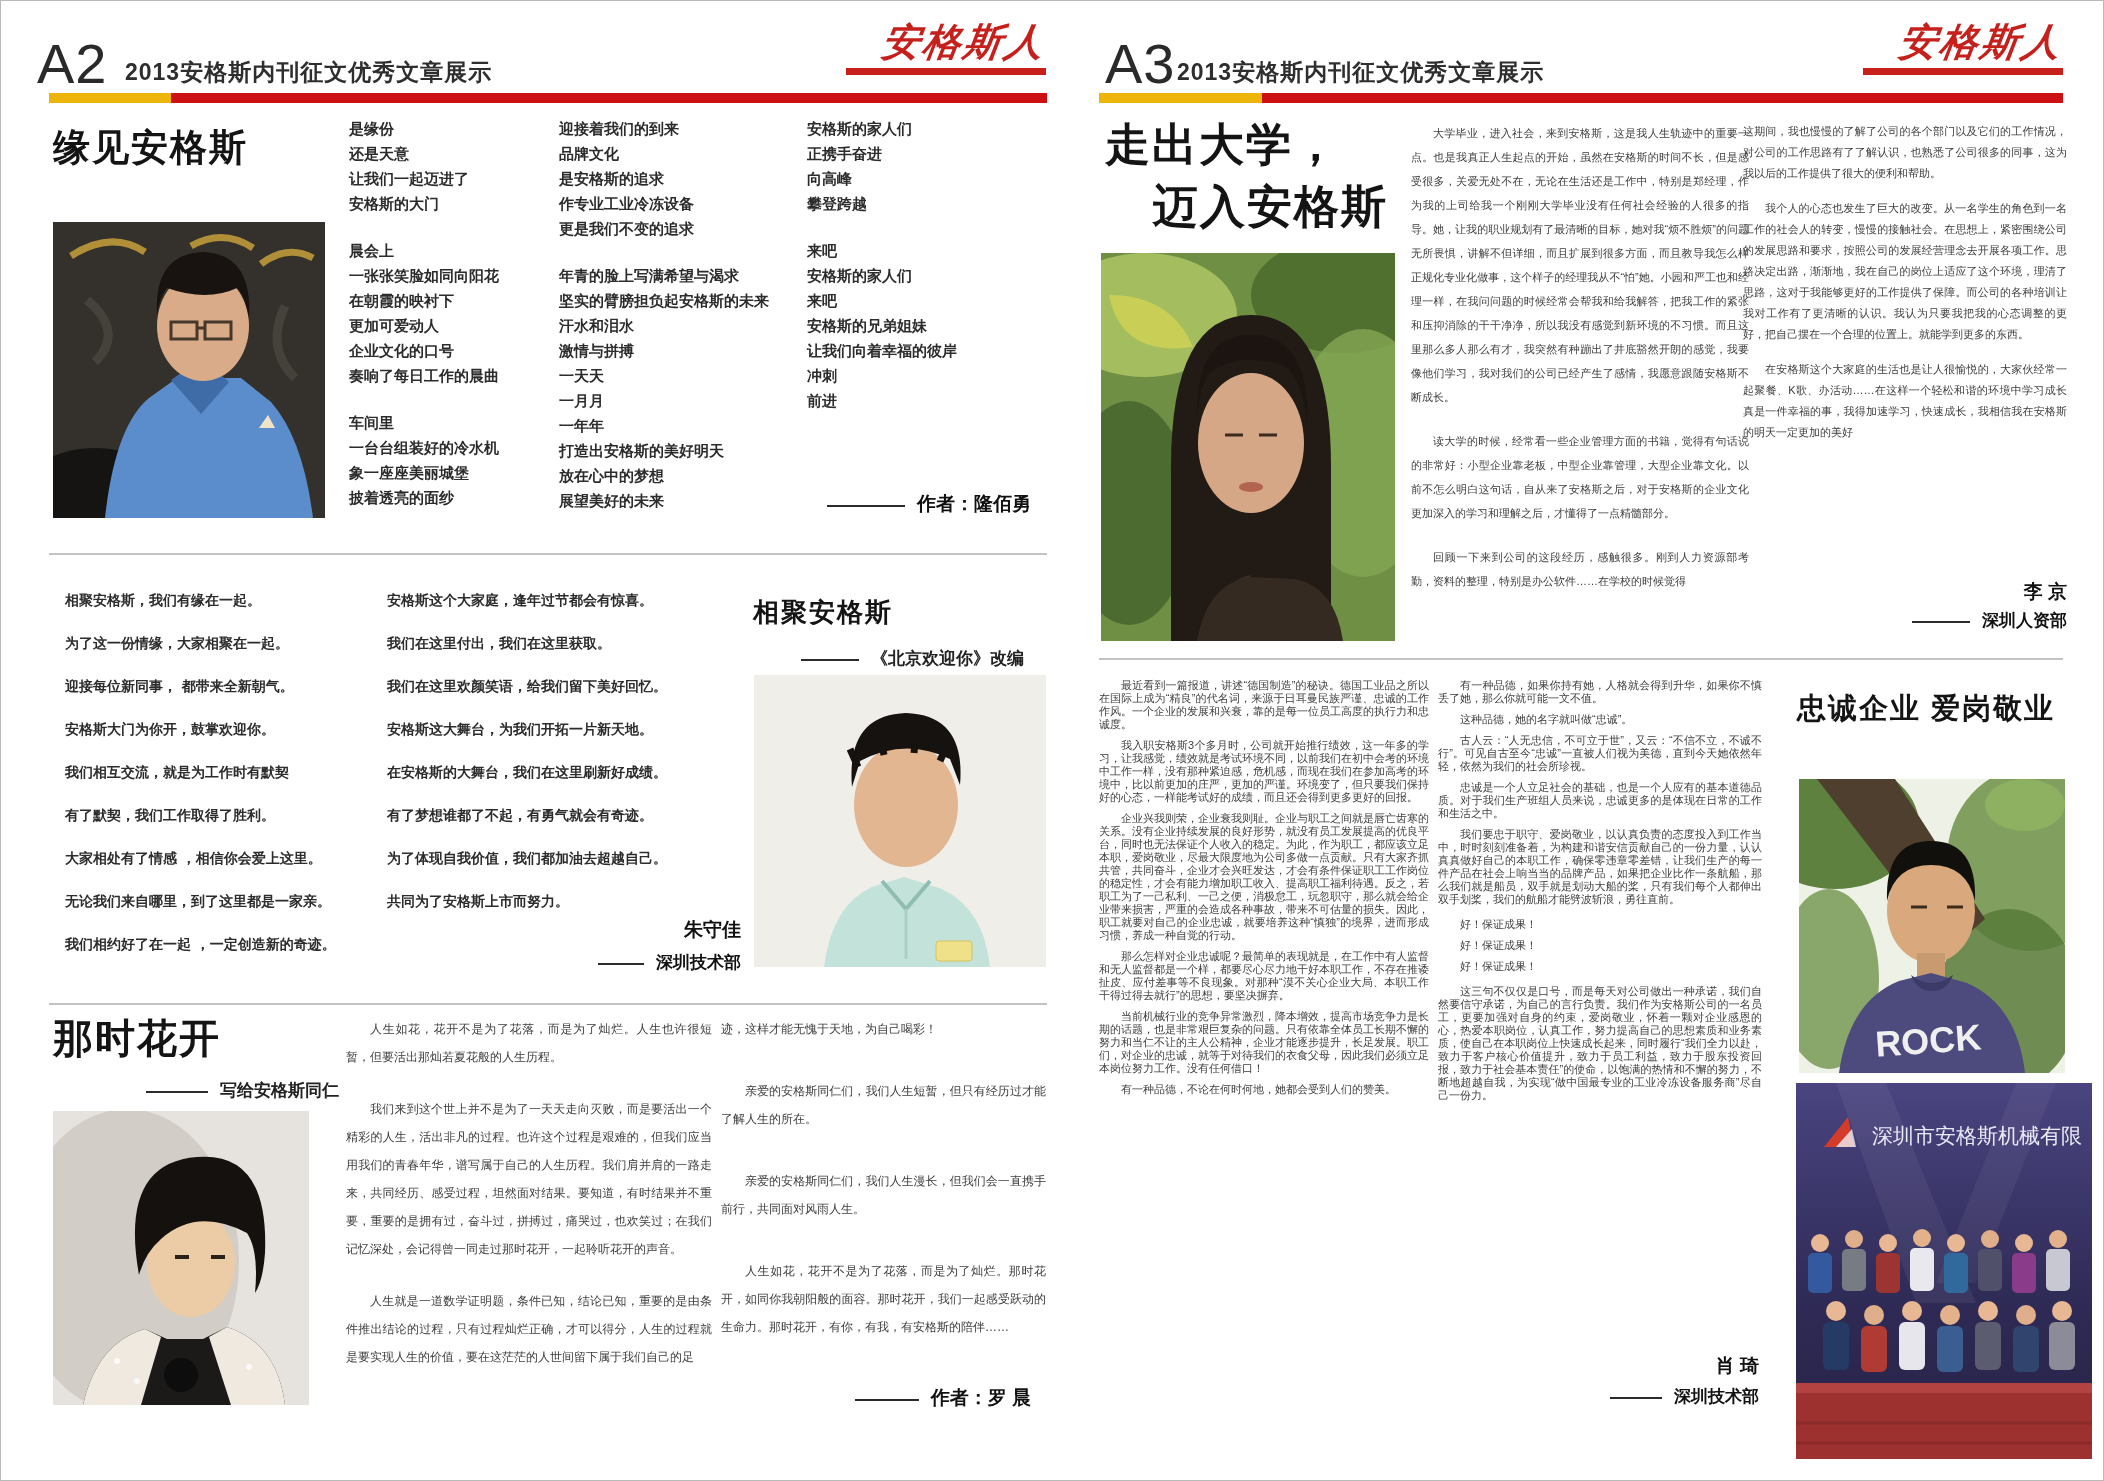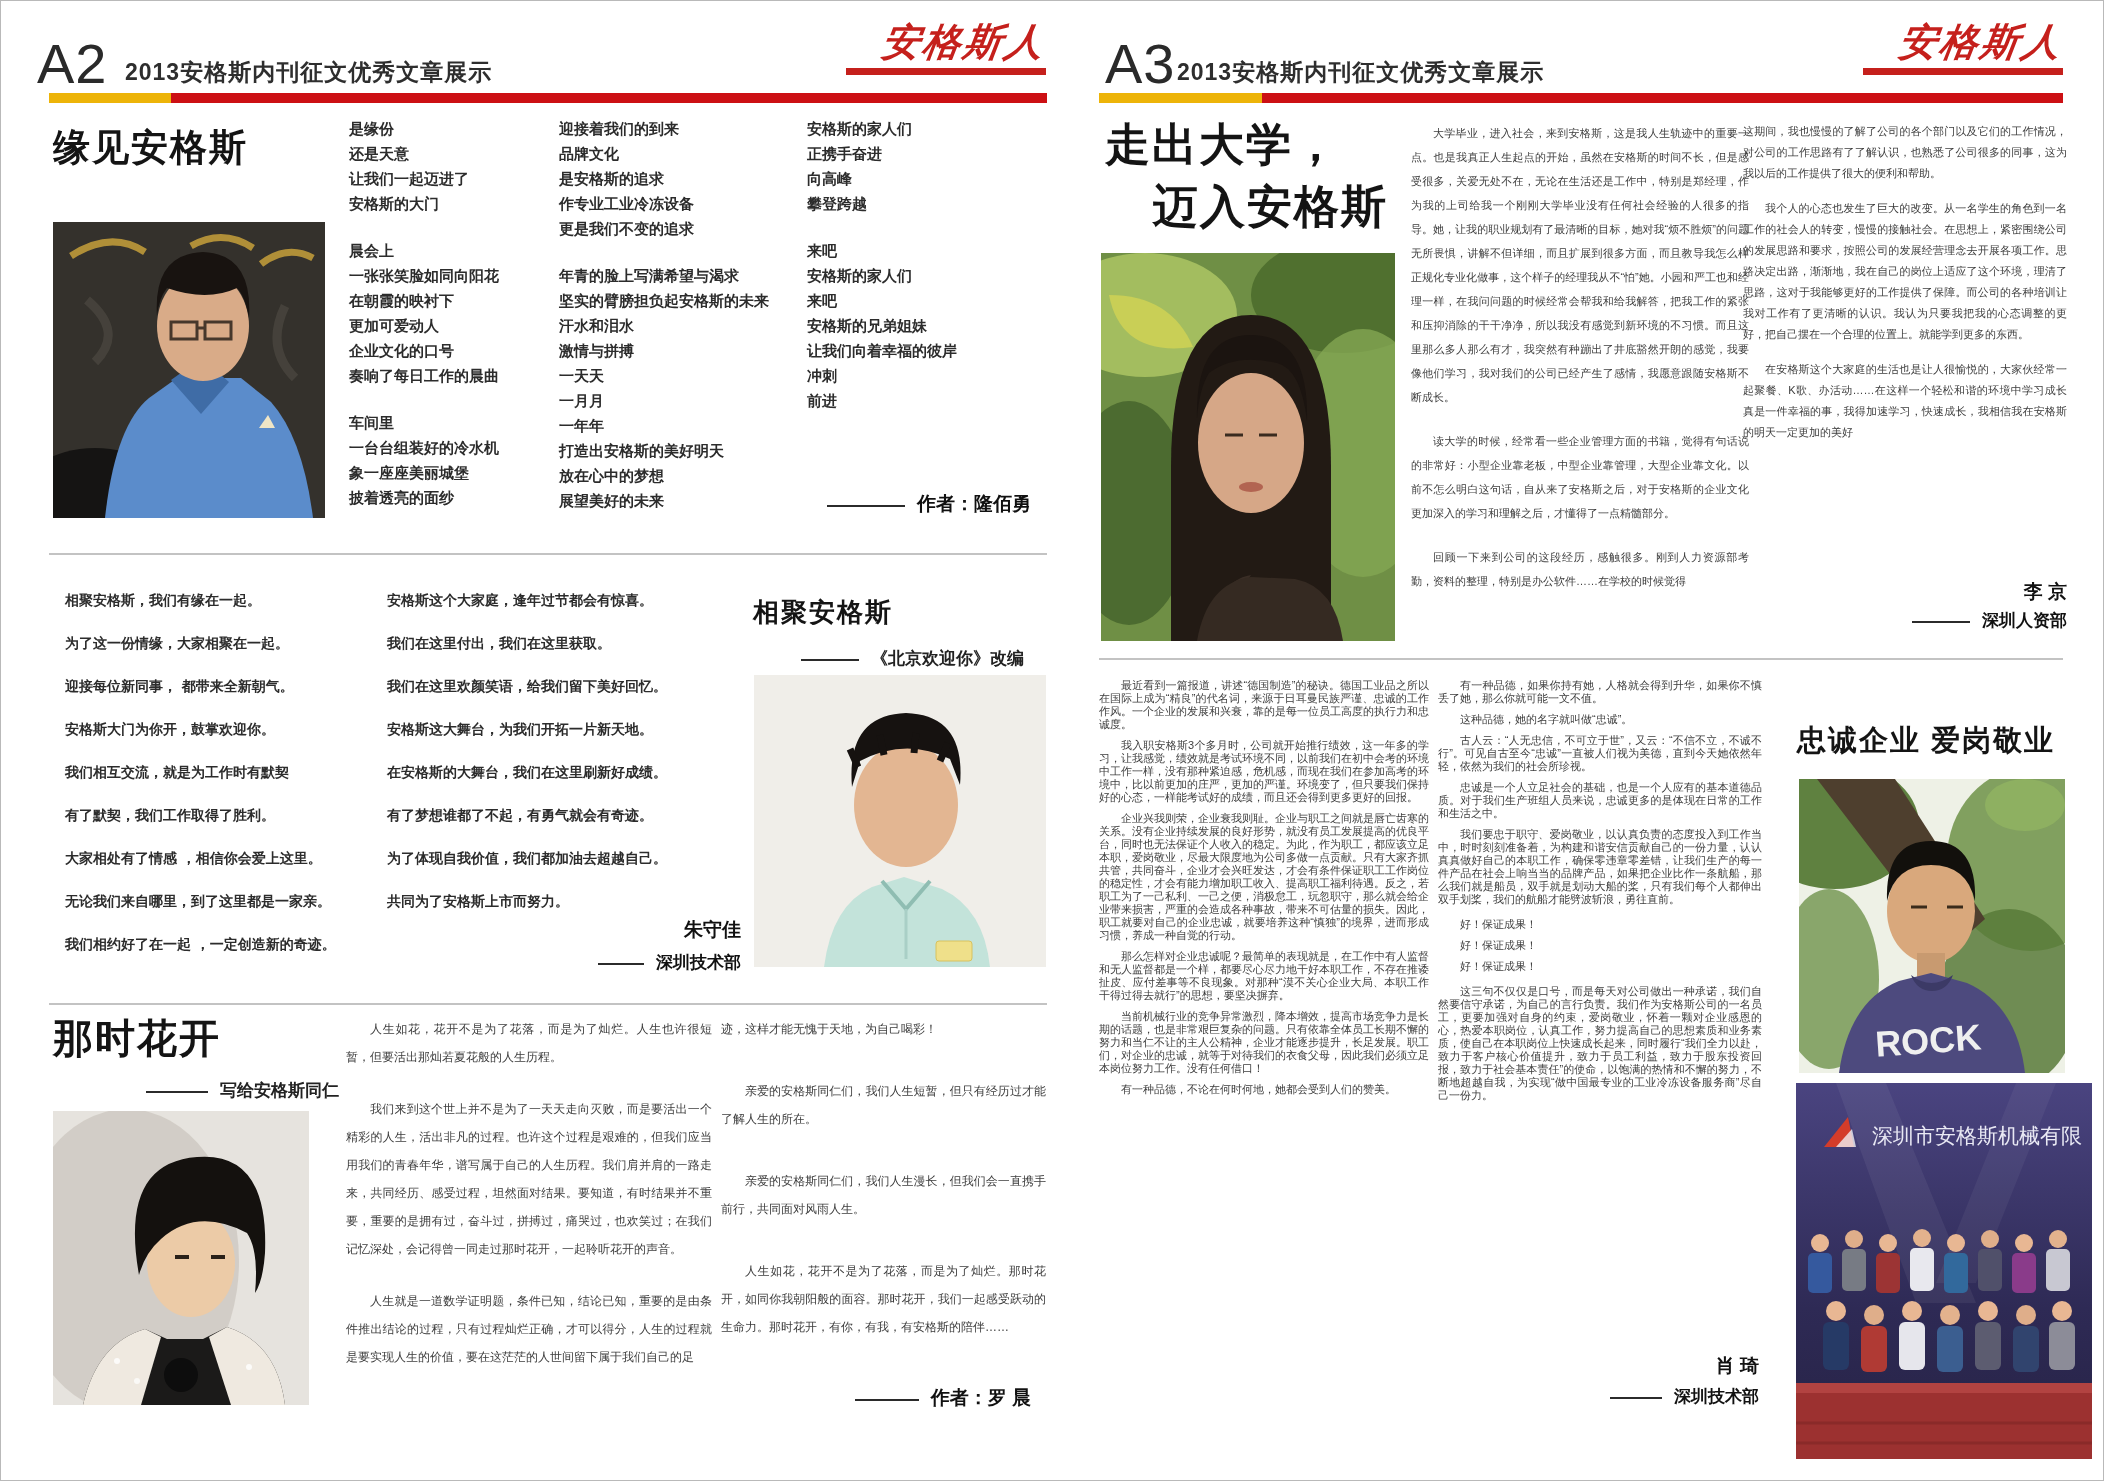--- a/index.html
+++ b/index.html
@@ -307,21 +307,21 @@
     <div class="copy c-a3bot">
         <div class="para">这三句不仅仅是口号，而是每天对公司做出一种承诺，我们自然要信守承诺，为自己的言行负责。我们作为安格斯公司的一名员工，更要加强对自身的约束，爱岗敬业，怀着一颗对企业感恩的心，热爱本职岗位，认真工作，努力提高自己的思想素质和业务素质，使自己在本职岗位上快速成长起来，同时履行“我们全力以赴，致力于客户核心价值提升，致力于员工利益，致力于股东投资回报，致力于社会基本责任”的使命，以饱满的热情和不懈的努力，不断地超越自我，为实现“做中国最专业的工业冷冻设备服务商”尽自己一份力。</div>
       </div>
   </div>
 
   <div class="abs right" style="left:1540px;top:1352px;width:218px;">
     <div class="author-big">肖 琦</div>
     <div class="byline" style="margin-top:6px;"><span class="dash" style="width:52px;"></span><span class="dept">深圳技术部</span></div>
   </div>
 
-  <div class="abs htitle" style="left:1796px;top:692px;font-size:29px;margin-top:32px;">忠诚企业 爱岗敬业</div>
+  <div class="abs htitle" style="left:1796px;top:692px;font-size:29px;">忠诚企业 爱岗敬业</div>
 
   <div class="abs photo" style="left:1798px;top:778px;width:266px;height:294px;">
     <svg viewBox="0 0 266 294" preserveAspectRatio="none">
       <rect width="266" height="294" fill="#eef1e6"></rect>
       <ellipse cx="36" cy="46" rx="84" ry="64" fill="#5f8140"></ellipse>
       <ellipse cx="232" cy="80" rx="84" ry="92" fill="#749750" opacity="0.9"></ellipse>
       <ellipse cx="210" cy="220" rx="70" ry="90" fill="#587a38" opacity="0.85"></ellipse>
       <ellipse cx="30" cy="200" rx="50" ry="90" fill="#6f934c" opacity="0.8"></ellipse>
       <path d="M18 0 L96 0 L186 140 L150 172 Z" fill="#4e3f2e"></path>
       <ellipse cx="226" cy="26" rx="40" ry="26" fill="#8eb061"></ellipse>

